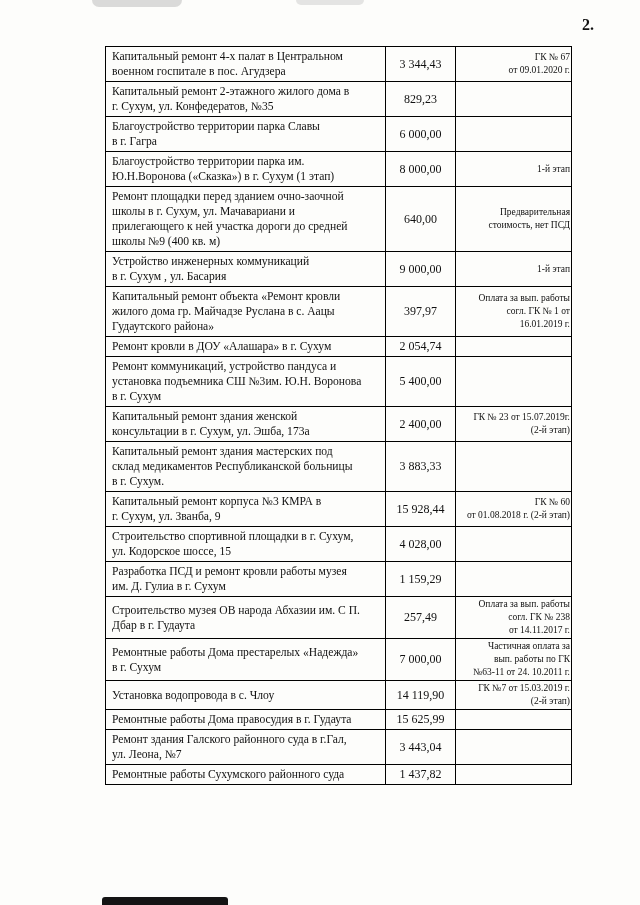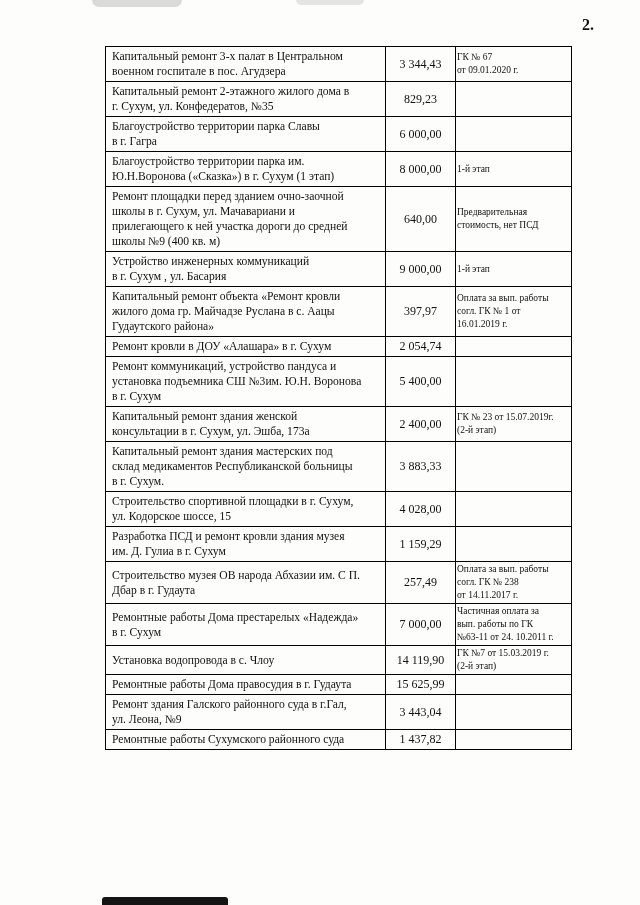--- a/index.html
+++ b/index.html
@@ -50,21 +50,21 @@
     font-size: 12px;
     text-align: center;
     font-family: Liberation Serif, serif;
   }
   td.c-note {
     width: 116px;
     padding: 1px 1px;
     font-size: 9.5px;
     line-height: 13px;
     white-space: pre-line;
-    text-align: left;
+    text-align: right;
   }
   .artifact { position: absolute; pointer-events: none; }
   .artifact-top-1 {
     left: 92px; top: 0; width: 90px; height: 7px;
     background: rgba(130,130,130,0.28);
     border-radius: 0 0 8px 8px;
   }
   .artifact-top-2 {
     left: 296px; top: 0; width: 68px; height: 5px;
     background: rgba(140,140,140,0.22);
@@ -81,21 +81,21 @@
 
 <div class="page">
   <div class="artifact artifact-top-1"></div>
   <div class="artifact artifact-top-2"></div>
 
   <div class="page-number">2.</div>
 
   <table class="works-table">
     <tbody id="table-body">
   <tr>
-    <td class="c-desc">Капитальный ремонт 3-х палат в Центральном
+    <td class="c-desc">Капитальный ремонт 4-х палат в Центральном
 военном госпитале в пос. Агудзера</td>
     <td class="c-amount">3 344,43</td>
     <td class="c-note">ГК № 67
 от 09.01.2020 г.</td>
   </tr>
 
   <tr>
     <td class="c-desc">Капитальный ремонт 2-этажного жилого дома в
 г. Сухум, ул. Конфедератов, №35</td>
     <td class="c-amount">829,23</td>
@@ -166,30 +166,37 @@
   </tr>
 
   <tr>
     <td class="c-desc">Капитальный ремонт здания мастерских под
 склад медикаментов Республиканской больницы
 в г. Сухум.</td>
     <td class="c-amount">3 883,33</td>
     <td class="c-note"></td>
   </tr>
 
+  <tr>
+    <td class="c-desc">Капитальный ремонт корпуса №3 КМРА в
+г. Сухум, ул. Званба, 9</td>
+    <td class="c-amount">15 928,44</td>
+    <td class="c-note">ГК № 60
+от 01.08.2018 г. (2-й этап)</td>
+  </tr>
 
   <tr>
     <td class="c-desc">Строительство спортивной площадки  в г. Сухум,
 ул. Кодорское шоссе, 15</td>
     <td class="c-amount">4 028,00</td>
     <td class="c-note"></td>
   </tr>
 
   <tr>
-    <td class="c-desc">Разработка ПСД и ремонт кровли здания музея
+    <td class="c-desc">Разработка ПСД и ремонт кровли работы музея
 им. Д. Гулиа в г. Сухум</td>
     <td class="c-amount">1 159,29</td>
     <td class="c-note"></td>
   </tr>
 
   <tr>
     <td class="c-desc">Строительство музея ОВ народа Абхазии им. С П.
 Дбар в г. Гудаута</td>
     <td class="c-amount">257,49</td>
     <td class="c-note">Оплата за вып. работы
@@ -216,21 +223,21 @@
   </tr>
 
   <tr>
     <td class="c-desc">Ремонтные работы Дома правосудия в г. Гудаута</td>
     <td class="c-amount">15 625,99</td>
     <td class="c-note"></td>
   </tr>
 
   <tr>
     <td class="c-desc"> Ремонт здания Галского районного суда в г.Гал,
-ул. Леона, №9</td>
+ул. Леона, №7</td>
     <td class="c-amount">3 443,04</td>
     <td class="c-note"></td>
   </tr>
 
   <tr>
     <td class="c-desc">Ремонтные работы Сухумского районного суда</td>
     <td class="c-amount">1 437,82</td>
     <td class="c-note"></td>
   </tr>
 </tbody>

